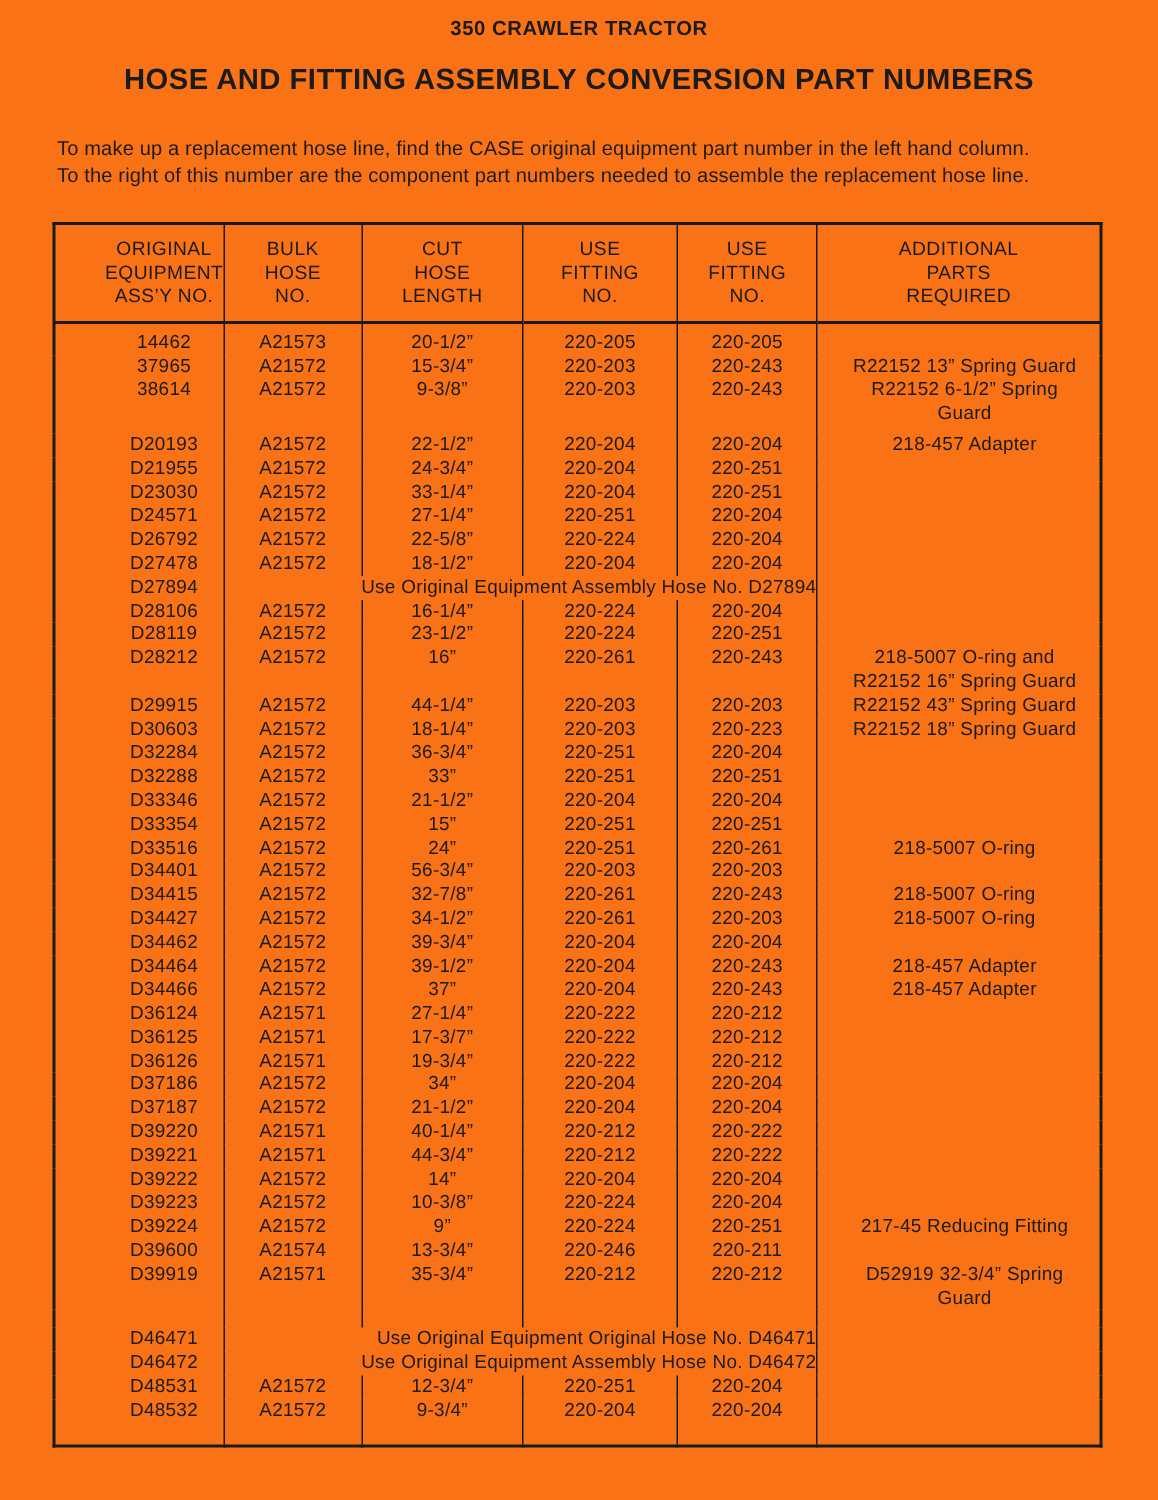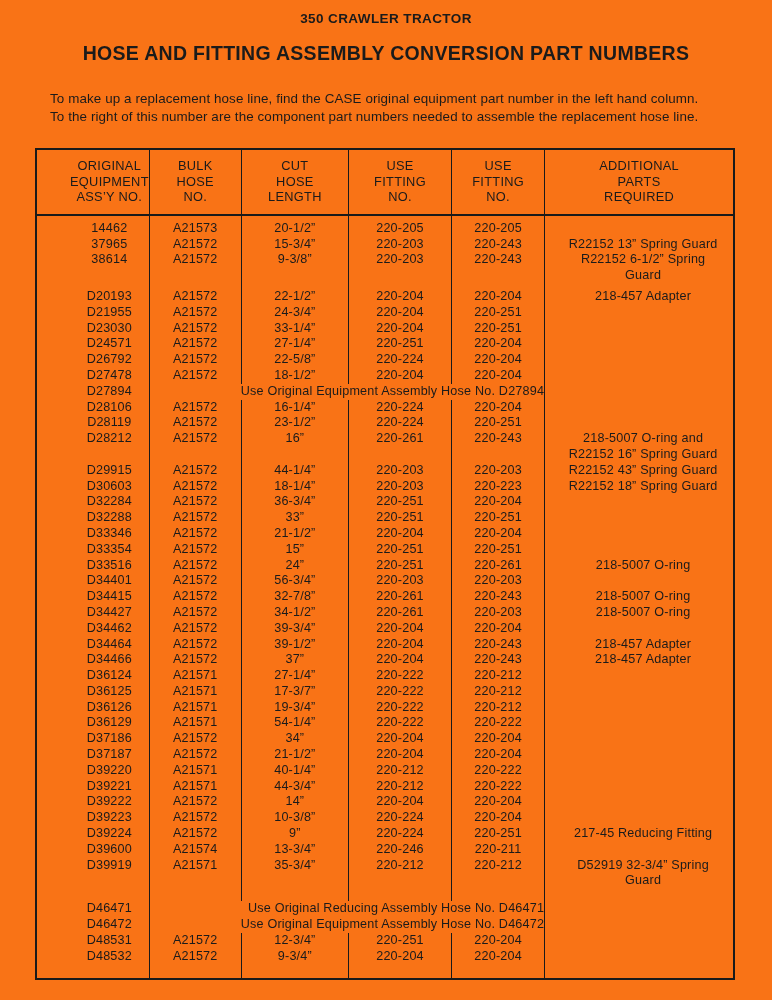--- a/index.html
+++ b/index.html
@@ -28,21 +28,21 @@
     padding-top: 11px;
   }
   .title2 {
     text-align: center;
     font-weight: bold;
     font-size: 19.5px;
     letter-spacing: 0.3px;
     margin-top: 16px;
   }
   .intro {
-    margin: 25px 34px 0 50px;
+    margin: 25px 34px 0 38px;
     font-size: 13.4px;
     line-height: 17.5px;
     letter-spacing: 0.1px;
   }
   table.parts {
     border-collapse: collapse;
     table-layout: fixed;
     width: 700px;
     margin: 23px 0 0 35px;
     border: 2.5px solid #1a1a1a;
@@ -368,28 +368,20 @@
         </tr>
         <tr>
           <td>D36126</td>
           <td>A21571</td>
           <td>19-3/4”</td>
           <td>220-222</td>
           <td>220-212</td>
           <td class="col-add"></td>
         </tr>
         <tr>
-          <td>D36129</td>
-          <td>A21571</td>
-          <td>54-1/4”</td>
-          <td>220-222</td>
-          <td>220-222</td>
-          <td class="col-add"></td>
-        </tr>
-        <tr>
           <td>D37186</td>
           <td>A21572</td>
           <td>34”</td>
           <td>220-204</td>
           <td>220-204</td>
           <td class="col-add"></td>
         </tr>
         <tr>
           <td>D37187</td>
           <td>A21572</td>
@@ -458,21 +450,21 @@
         <tr class="gap-row" style="height: 12px;">
           <td></td>
           <td></td>
           <td></td>
           <td></td>
           <td></td>
           <td class="col-add"></td>
         </tr>
         <tr>
           <td>D46471</td>
-          <td class="cell-span" colspan="4">Use Original Reducing Assembly Hose No. D46471</td>
+          <td class="cell-span" colspan="4">Use Original Equipment Original Hose No. D46471</td>
           <td class="col-add"></td>
         </tr>
         <tr>
           <td>D46472</td>
           <td class="cell-span" colspan="4">Use Original Equipment Assembly Hose No. D46472</td>
           <td class="col-add"></td>
         </tr>
         <tr>
           <td>D48531</td>
           <td>A21572</td>

